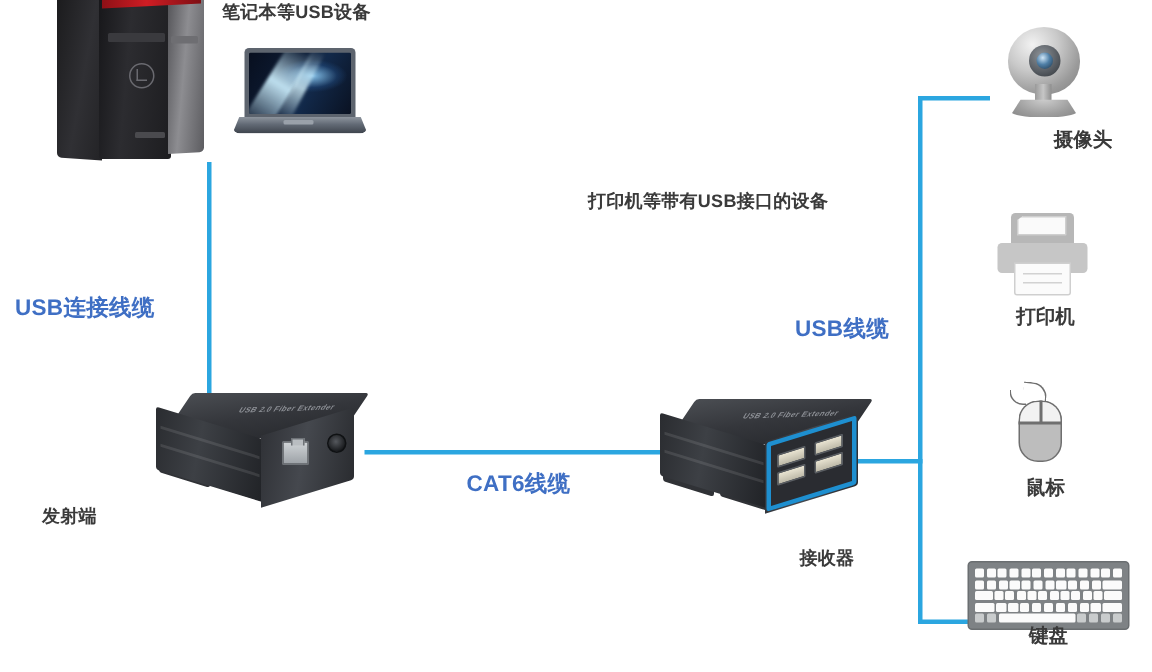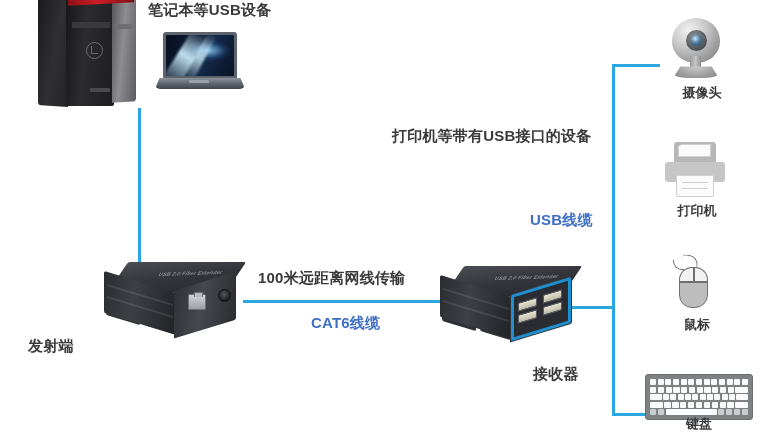--- a/index.html
+++ b/index.html
@@ -13,21 +13,21 @@
     height: 448px;
     background: #ffffff;
     overflow: hidden;
     font-family: "Liberation Sans", "DejaVu Sans", sans-serif;
   }
   .abs { position: absolute; }
 
   
   .label-dark {
     color: #3a3a3a;
-    font-size: 15px;
+    font-size: 12px;
     font-weight: 700;
     letter-spacing: 0.2px;
     white-space: nowrap;
     line-height: 1.1;
   }
   .label-blue {
     color: #3f6fc4;
     font-size: 15px;
     font-weight: 700;
     letter-spacing: 0.2px;
@@ -459,35 +459,35 @@
   <div class="abs" style="left:155px; top:32px; width:92px; height:60px;">
     <div class="lap-lid">
         <div class="lap-screen"></div>
       </div>
     <div class="lap-base"></div>
     <div class="lap-pad"></div>
   </div>
 
   <div class="abs label-dark" style="left:148px; top:2px;">笔记本等USB设备</div>
 
+  <div class="abs label-blue" style="left:10px; top:198px;">USB连接线缆</div>
 
   <div class="abs" style="left:104px; top:262px; width:146px; height:78px;">
     <div class="box-ear" style="left:2px; top:52px; width:34px; transform:skewY(17deg);"></div>
     <div class="box-ear" style="left:40px; top:62px; width:34px; transform:skewY(17deg);"></div>
     <div class="box-top"></div>
     <div class="box-left"></div>
     <div class="box-front"></div>
     <div class="box-brand" style="left:56px; top:8px;">USB 2.0 Fiber Extender</div>
     <div class="rj45" style="left:84px; top:32px;"></div>
     <div class="pwr-jack" style="left:114px; top:27px;"></div>
   </div>
 
   <div class="abs label-dark" style="left:28px; top:338px;">发射端</div>
 
-  <div class="abs label-dark" style="left:258px; top:270px;">100米远距离网线传输</div>
 
   <div class="abs label-blue" style="left:311px; top:315px;">CAT6线缆</div>
 
   <div class="abs" style="left:440px; top:266px; width:146px; height:80px;">
     <div class="box-ear" style="left:2px; top:54px; width:34px; transform:skewY(17deg);"></div>
     <div class="box-ear" style="left:40px; top:64px; width:34px; transform:skewY(17deg);"></div>
     <div class="box-top"></div>
     <div class="box-left"></div>
     <div class="box-front"></div>
     <div class="box-brand" style="left:56px; top:8px;">USB 2.0 Fiber Extender</div>
@@ -507,21 +507,21 @@
 
   <div class="abs label-blue" style="left:530px; top:212px;">USB线缆</div>
 
   <div class="abs" style="left:662px; top:18px; width:70px; height:62px;">
     <div class="cam-ball"></div>
     <div class="cam-lens-o"></div>
     <div class="cam-lens-i"></div>
     <div class="cam-neck"></div>
     <div class="cam-foot"></div>
   </div>
-  <div class="abs label-device" style="left:662px; top:86px; width:80px;">摄像头</div>
+  <div class="abs label-device" style="left:682px; top:86px; width:80px;">摄像头</div>
 
   <div class="abs" style="left:662px; top:142px; width:70px; height:58px;">
     <div class="pr-top"></div>
     <div class="pr-paper-in"></div>
     <div class="pr-body"></div>
     <div class="pr-out"></div>
     <div class="pr-line" style="left:20px; top:40px; width:26px;"></div>
     <div class="pr-line" style="left:20px; top:46px; width:26px;"></div>
   </div>
   <div class="abs label-device" style="left:657px; top:204px; width:80px;">打印机</div>

